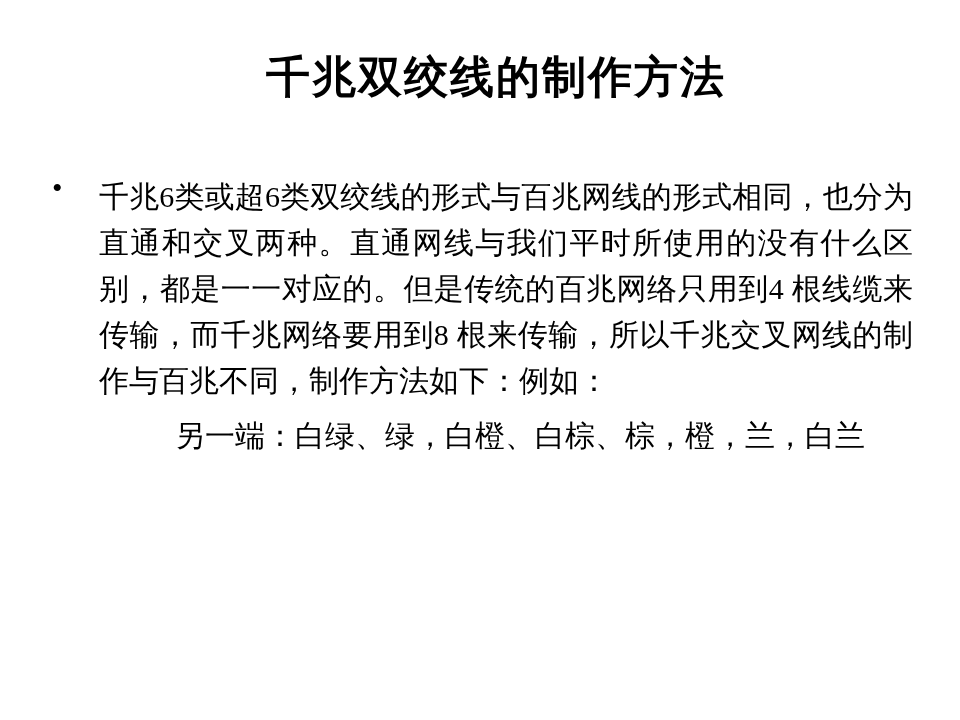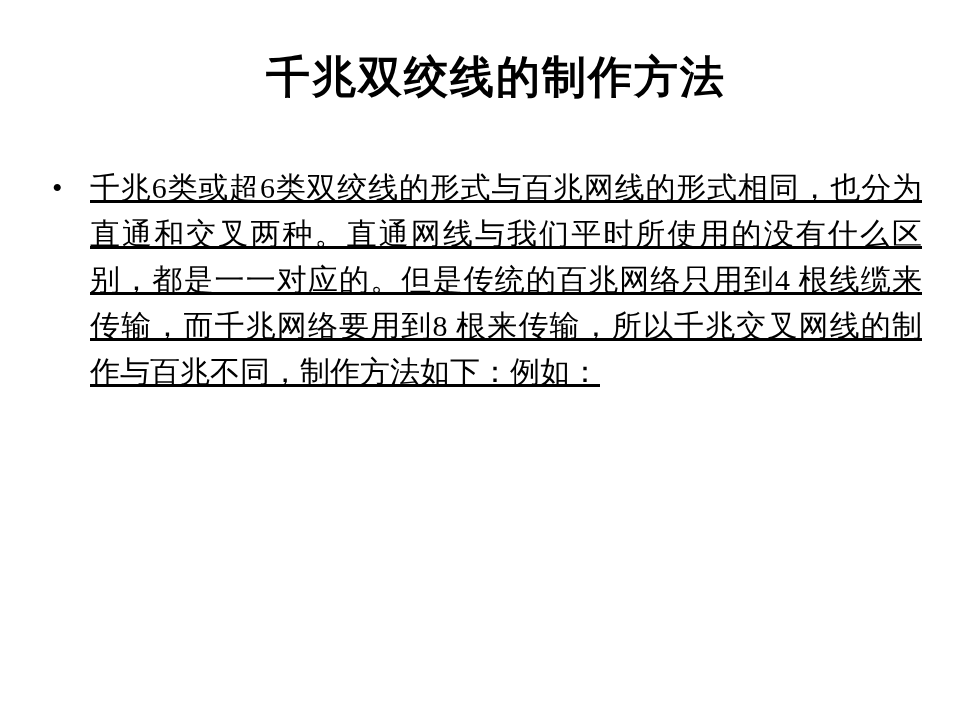--- a/index.html
+++ b/index.html
@@ -51,36 +51,36 @@
     font-family: "Liberation Serif", serif;
   }
   .bullet-text {
     flex: 1 1 auto;
     font-size: 30px;
     line-height: 46px;
     text-align: justify;
     text-justify: inter-ideograph;
   }
   .para {
-    margin: 0;
-    text-decoration: underline;
+    margin: 9px;
   }
   .indent {
     text-indent: 76px;
   }
 </style>
 </head>
 <body>
 
 <div class="slide">
 
   <div class="slide-title">千兆双绞线的制作方法</div>
 
   <div class="body-block">
     <div class="bullet-row">
       <div class="bullet-mark">•</div>
       <div class="bullet-text">
         <p class="para">千兆6类或超6类双绞线的形式与百兆网线的形式相同，也分为直通和交叉两种。直通网线与我们平时所使用的没有什么区别，都是一一对应的。但是传统的百兆网络只用到4 根线缆来传输，而千兆网络要用到8 根来传输，所以千兆交叉网线的制作与百兆不同，制作方法如下：例如：</p>
+        <p class="para indent">另一端：白绿、绿，白橙、白棕、棕，橙，兰，白兰</p>
       </div>
     </div>
   </div>
 
 </div>
 
 </body></html>

